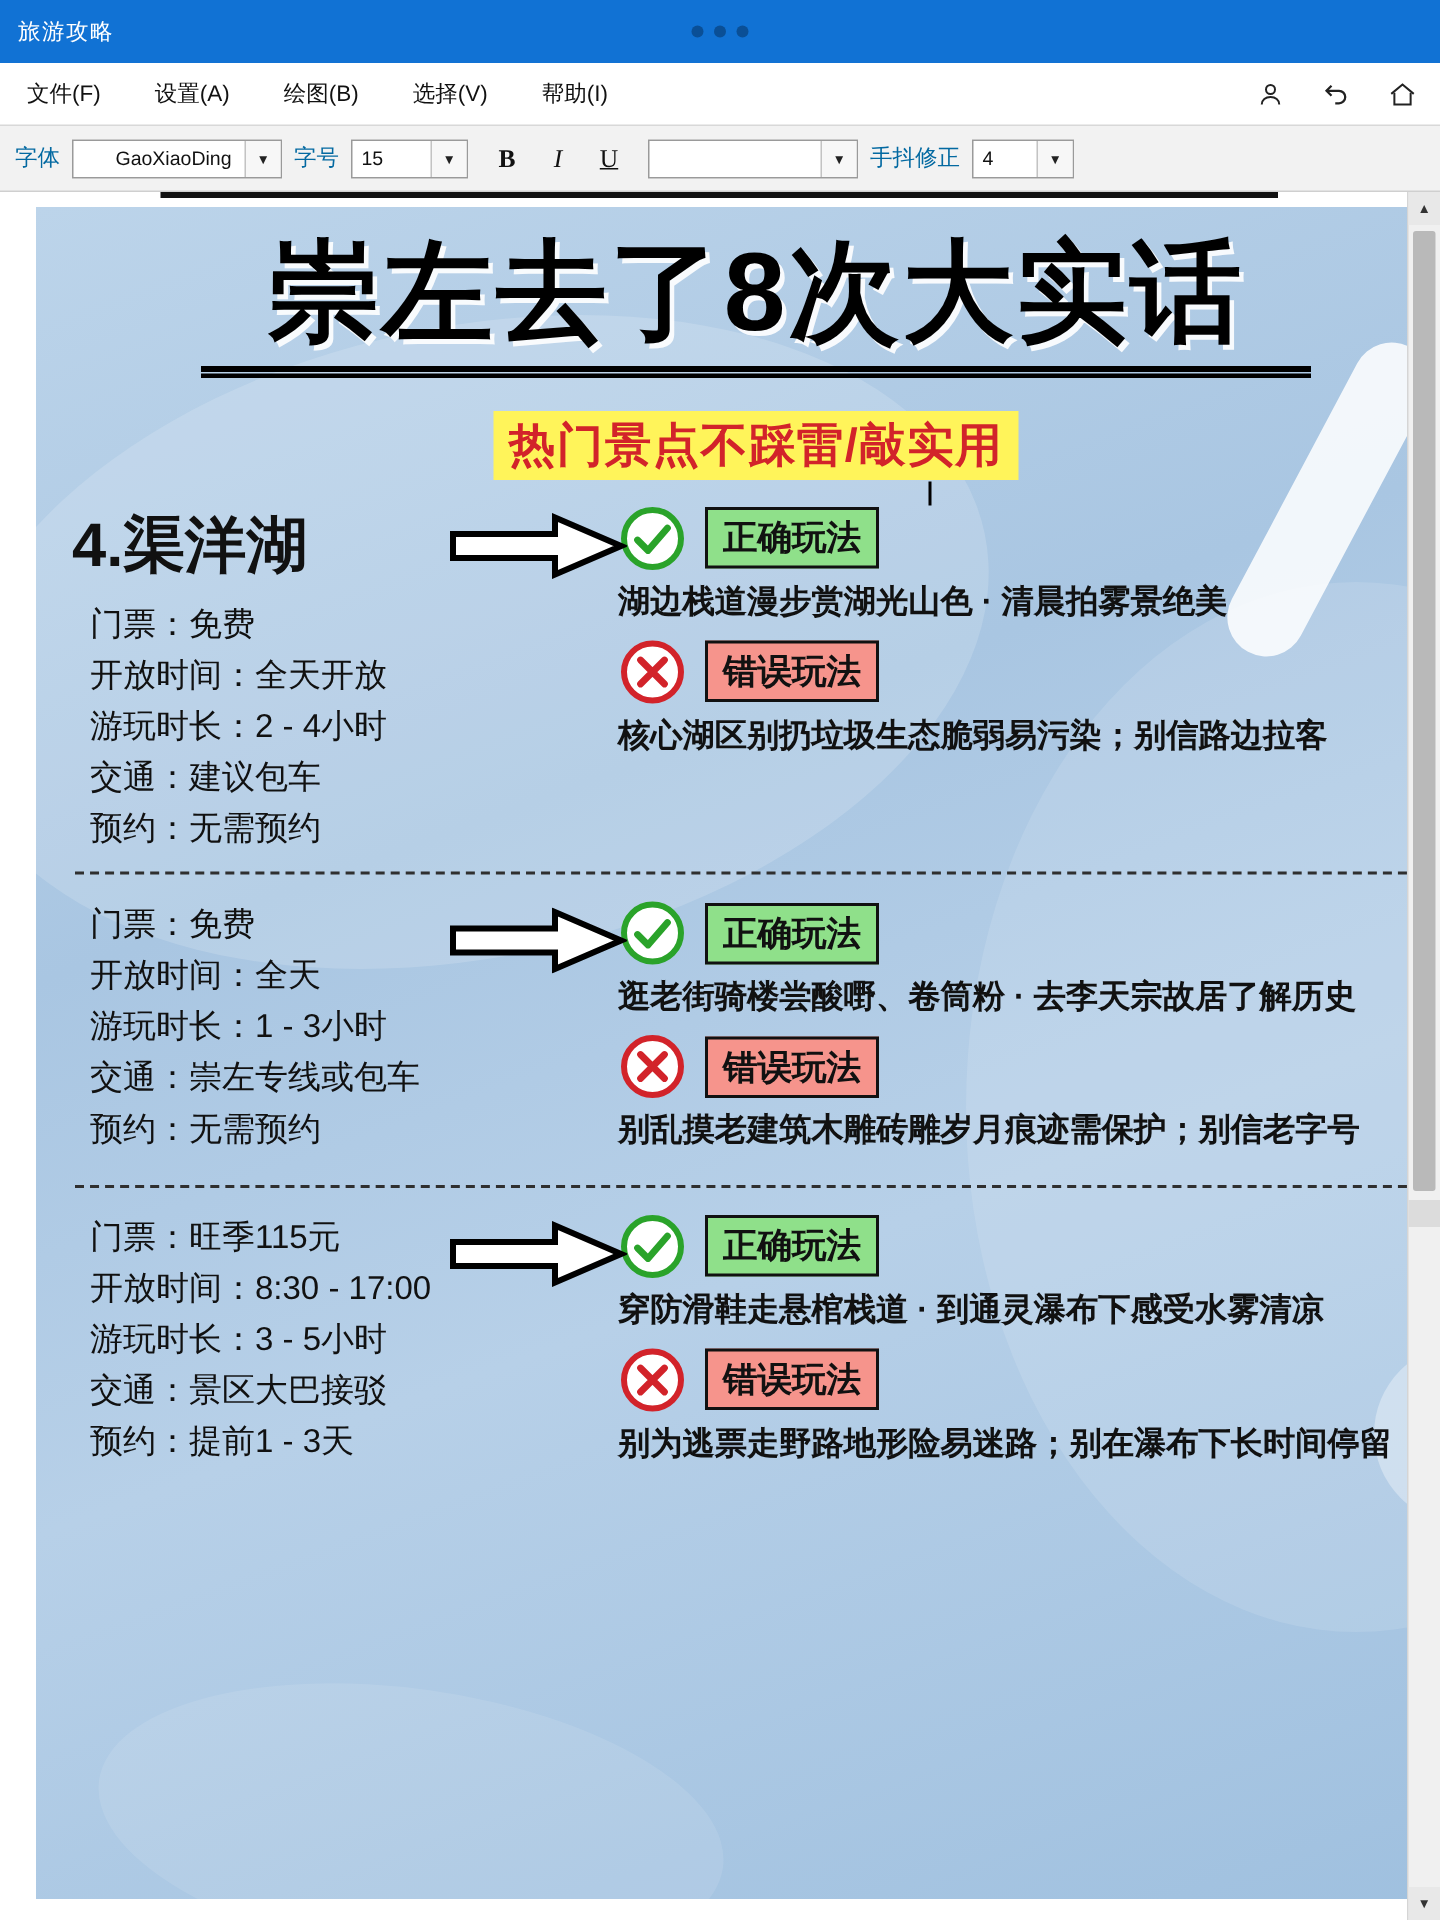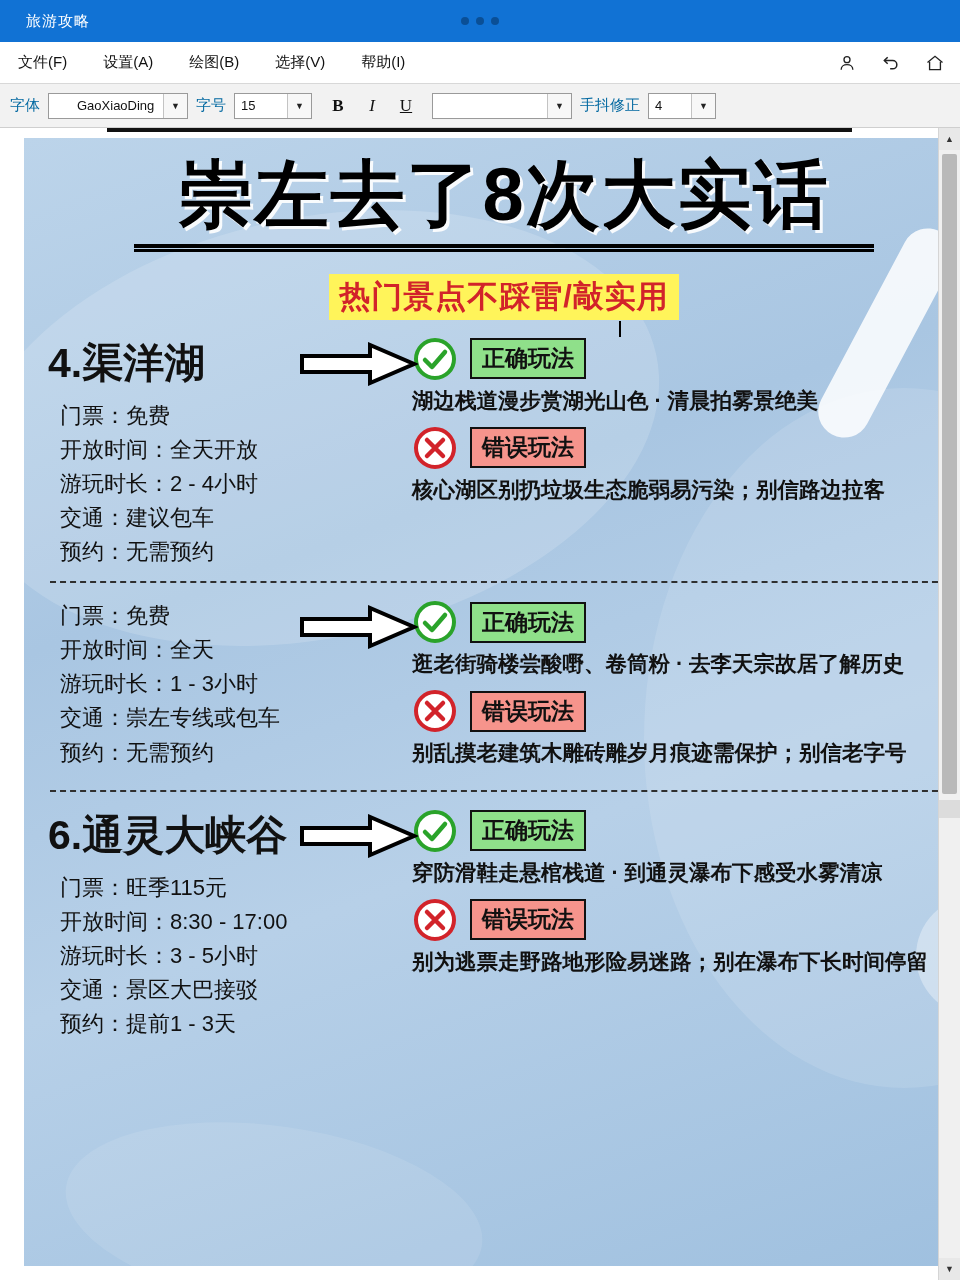--- a/index.html
+++ b/index.html
@@ -21,21 +21,21 @@
     height: 42px;
     background: #1172d4;
     color: #ffffff;
     display: flex;
     align-items: center;
     position: relative;
     flex: 0 0 42px;
   }
   .titlebar .title {
     font-size: 15px;
-    margin-left: 26px;
+    margin-left: 12px;
     letter-spacing: 1px;
   }
   .titlebar .dots {
     position: absolute;
     left: 50%;
     transform: translateX(-50%);
     display: flex;
     gap: 7px;
   }
   .titlebar .dots i {
@@ -474,21 +474,20 @@
                 </span>
                 <span class="tag bad">错误玩法</span>
               </div>
               <div class="desc">别乱摸老建筑木雕砖雕岁月痕迹需保护；别信老字号</div>
             </div>
           </div>
           <div class="divider"></div>
 
           <div class="section">
             <div class="sec-left">
-              <div class="sec-title">6.通灵大峡谷</div>
               <div class="sec-meta">
                 <div>门票：旺季115元</div>
                 <div>开放时间：8:30 - 17:00</div>
                 <div>游玩时长：3 - 5小时</div>
                 <div>交通：景区大巴接驳</div>
                 <div>预约：提前1 - 3天</div>
               </div>
               <div class="arrow-wrap">
                 <svg width="118" height="44" viewBox="0 0 118 44">
                   <path d="M2 14 H70 V3 L114 22 L70 41 V30 H2 Z" fill="#ffffff" stroke="#000" stroke-width="4"></path>

